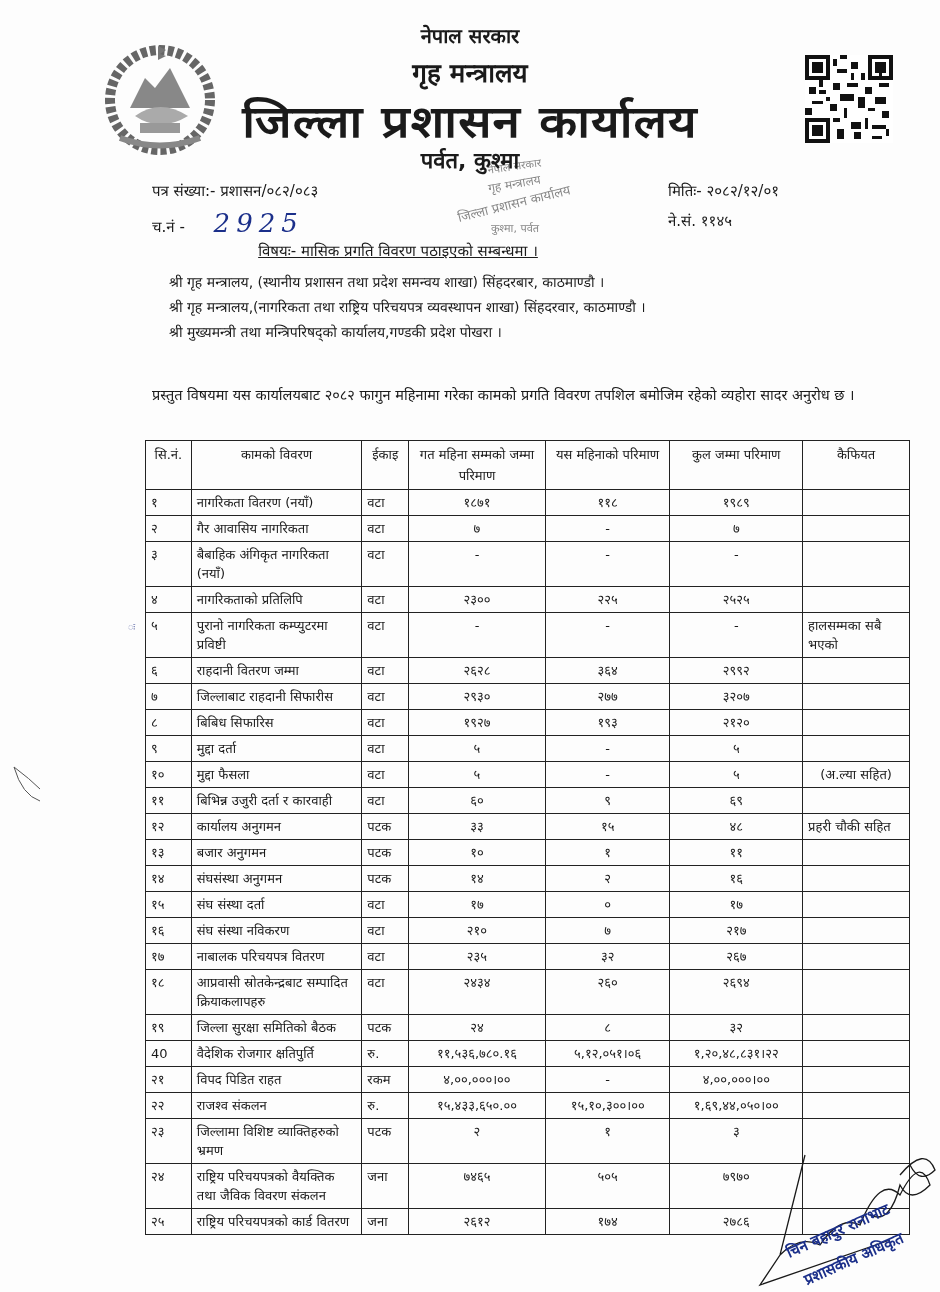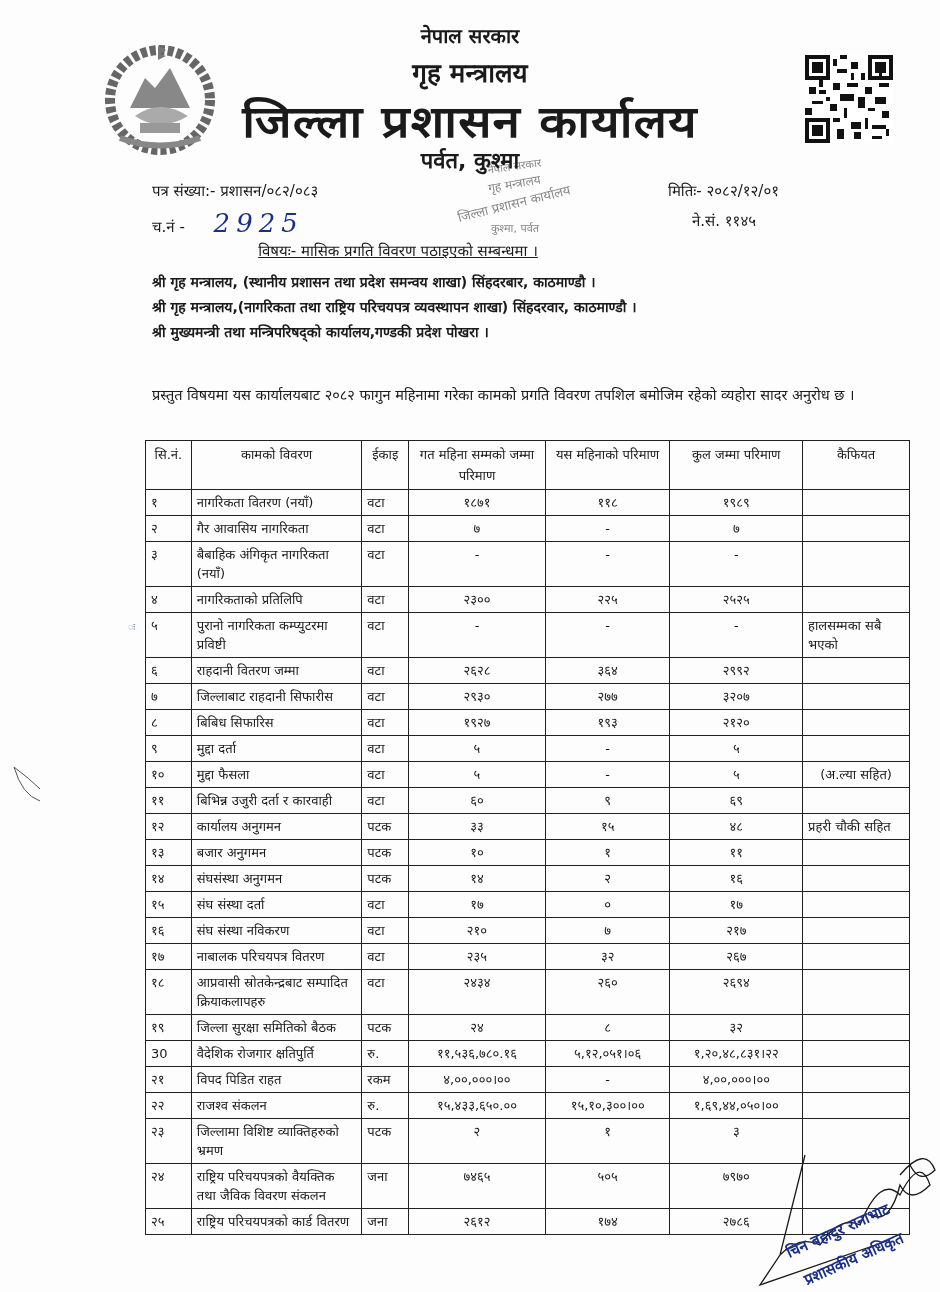--- a/index.html
+++ b/index.html
@@ -13,23 +13,23 @@
   .hdr1 { left:0; width:940px; top:22px; text-align:center; font-size:20px; font-weight:bold; }
   .hdr2 { left:0; width:940px; top:54px; text-align:center; font-size:26px; font-weight:bold; }
   .hdr3 { left:0; width:940px; top:90px; text-align:center; font-size:44px; font-weight:900; letter-spacing:1px; transform:scaleX(1.12); }
   .hdr4 { left:0; width:940px; top:144px; text-align:center; font-size:22px; font-weight:bold; }
   .stamp { left:430px; top:148px; width:170px; height:90px; opacity:.55; }
   .meta { font-size:15px; }
   .ref { left:152px; top:180px; }
   .chno { left:152px; top:208px; }
   .chno .hand { font-family:"DejaVu Serif", serif; font-style:italic; font-size:26px; color:#1b2f8a; margin-left:24px; letter-spacing:6px; }
   .date { left:668px; top:180px; }
-  .ns { left:692px; top:210px; }
+  .ns { left:668px; top:210px; }
   .subject { left:0; width:796px; top:240px; text-align:center; font-size:15px; text-decoration:underline; }
-  .addr { left:152px; font-size:14px;font-weight:bold; }
+  .addr { left:169px; font-size:14px; }
   .body-text { left:152px; width:756px; top:383px; font-size:14.5px; line-height:24px; text-align:justify; }
   table.grid {
     position:absolute; left:145px; top:440px; width:765px;
     border-collapse:collapse; font-size:13px;
   }
   table.grid td, table.grid th {
     border:1.4px solid #222; padding:3px 5px; vertical-align:top; font-weight:normal;
   }
   table.grid th { text-align:center; line-height:21px; height:40px; }
   table.grid td.c { text-align:center; }
@@ -327,21 +327,21 @@
       <tr>
         <td>१९</td>
         <td>जिल्ला सुरक्षा समितिको बैठक</td>
         <td>पटक</td>
         <td class="c">२४</td>
         <td class="c">८</td>
         <td class="c">३२</td>
         <td></td>
       </tr>
       <tr>
-        <td>30</td>
+        <td>40</td>
         <td>वैदेशिक रोजगार क्षतिपुर्ति</td>
         <td>रु.</td>
         <td class="c">११,५३६,७८०.१६</td>
         <td class="c">५,१२,०५१।०६</td>
         <td class="c">१,२०,४८,८३१।२२</td>
         <td></td>
       </tr>
       <tr>
         <td>२१</td>
         <td>विपद पिडित राहत</td>

